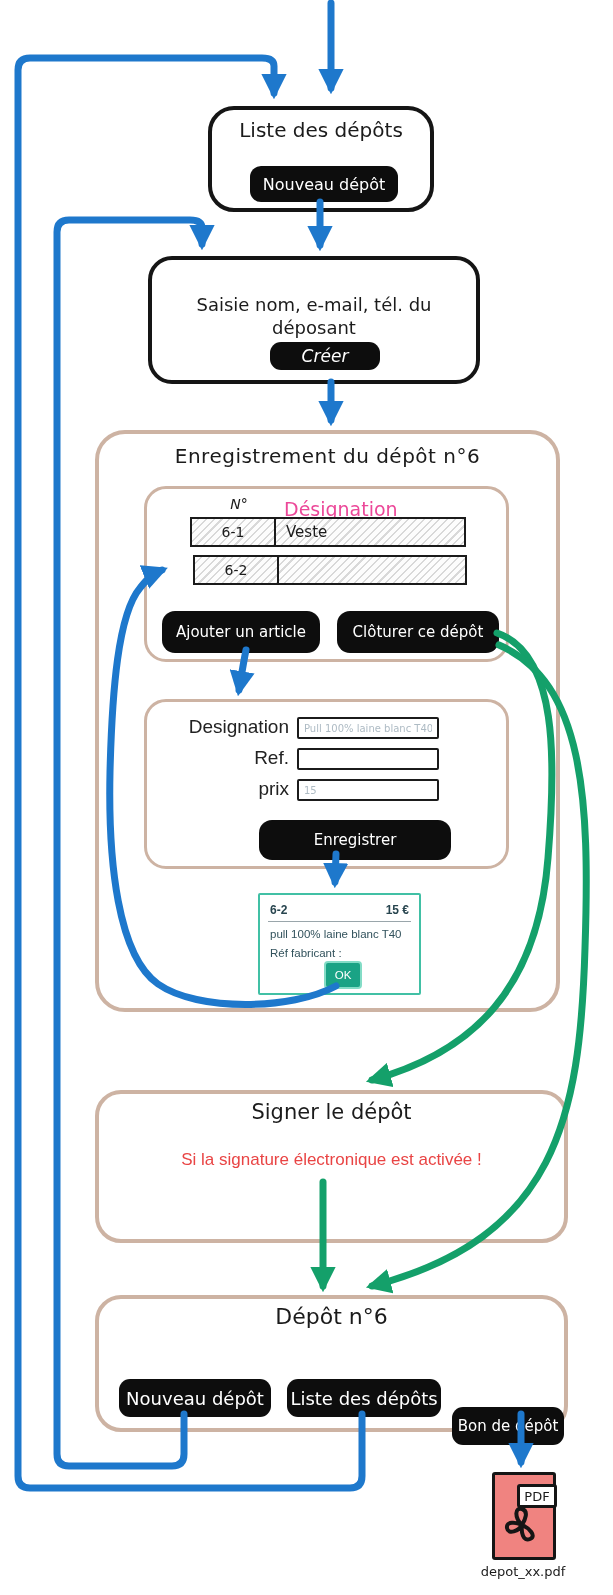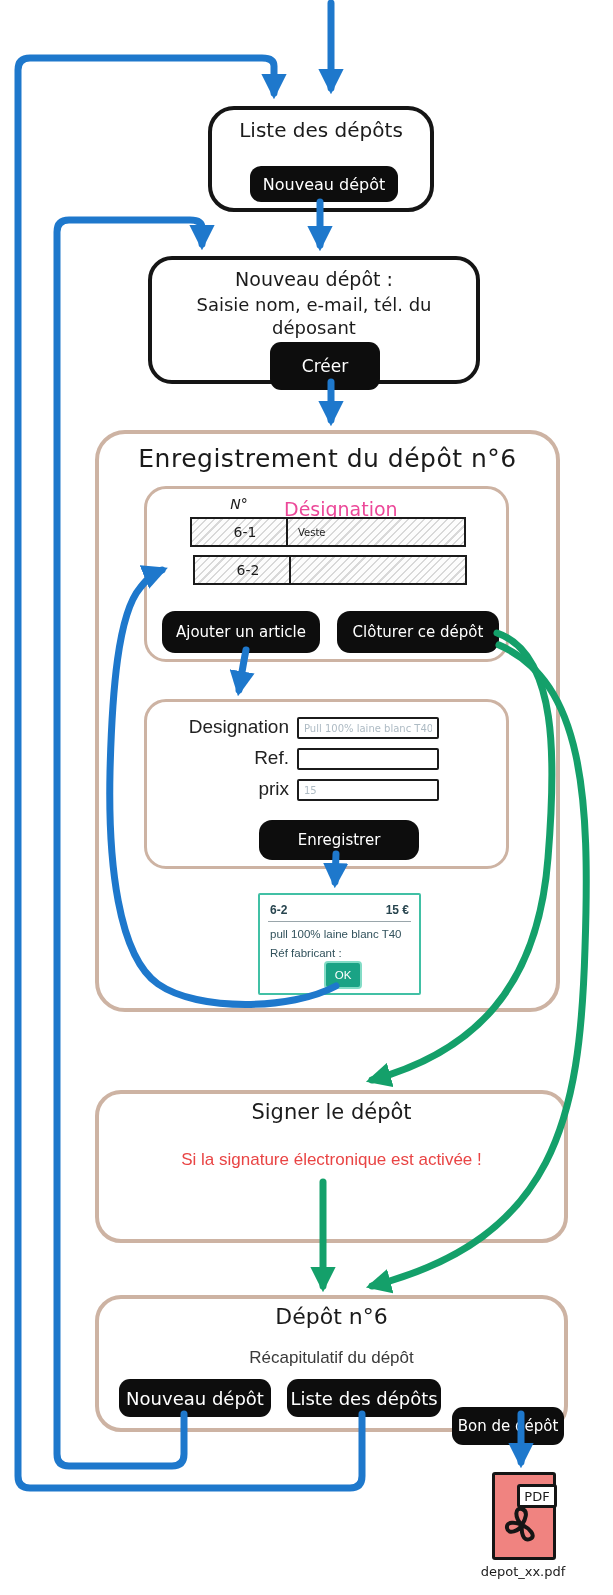--- a/index.html
+++ b/index.html
@@ -24,26 +24,26 @@
     display:flex; align-items:center; justify-content:center;
     font-family:"DejaVu Sans", sans-serif; cursor:pointer; white-space:nowrap;
   }
 
   
   .tan-box { position:absolute; border:4px solid #cdb3a3; border-radius:30px; background:transparent; }
   .tan-inner { position:absolute; border:3px solid #cdb3a3; border-radius:22px; }
 
   
   .t-row { position:absolute; display:flex; border:2px solid #1b1b1b; background:
-      repeating-linear-gradient(135deg, #fdfdfd 0px, #fdfdfd 4px, #d9d9d9 4px, #d9d9d9 5.5px); padding-left: 12px; }
+      repeating-linear-gradient(135deg, #fdfdfd 0px, #fdfdfd 4px, #d9d9d9 4px, #d9d9d9 5.5px); }
   .t-cell-no {
     width:84px; border-right:2px solid #1b1b1b; display:flex; align-items:center; justify-content:center;
     font-size:14px; color:#1b1b1b;
   }
-  .t-cell-des { flex:1; display:flex; align-items:center; padding-left:10px; font-size:10px; color:#1b1b1b; }
+  .t-cell-des { flex:1; display:flex; align-items:center; padding-left:10px; font-size:15px; color:#1b1b1b; }
 
   
   .f-label { position:absolute; width:142px; text-align:right; font-size:19px; color:#222; }
   .f-input {
     position:absolute; width:142px; height:22px; border:2px solid #1b1b1b; border-radius:2px;
     background:#fff; font-family:"DejaVu Sans", sans-serif; font-size:10px; padding:0 5px; color:#6c7a84;
   }
   .f-input::placeholder { color:#aebbc4; opacity:1; }
 
   
@@ -81,27 +81,26 @@
 <body>
 
 <div id="canvas">
 
   <div class="black-node" style="left:208px; top:106px; width:226px; height:106px;">
     <div class="node-title hand" style="top:8px; font-size:20px;">Liste des dépôts</div>
     <div class="btn-black" style="left:38px; top:56px; width:148px; height:36px; font-size:16px;">Nouveau dépôt</div>
   </div>
 
   <div class="black-node" style="left:148px; top:256px; width:332px; height:128px; border-radius:24px;">
-    <div class="node-title hand" style="top:8px; font-size:19px;">Nouveau dépôt :</div>
     <div class="node-title hand" style="top:33px; left:12px; right:12px; font-size:18px; line-height:1.3;">Saisie nom, e-mail, tél. du déposant</div>
-    <div class="btn-black" style="left:118px; top:82px; width:110px; height:48px; font-size:17px;">Créer</div>
+    <div class="btn-black" style="left:118px; top:82px; width:110px; height:28px; font-size:17px;font-style:italic;">Créer</div>
   </div>
 
   <div class="tan-box" style="left:95px; top:430px; width:465px; height:582px;">
-    <div class="node-title hand" style="top:10px; font-size:25px; letter-spacing:0.5px;">Enregistrement du dépôt n°6</div>
+    <div class="node-title hand" style="top:10px; font-size:20px; letter-spacing:0.5px;">Enregistrement du dépôt n°6</div>
 
     <div class="tan-inner" style="left:45px; top:52px; width:365px; height:176px;">
       <div class="abs hand" style="left:62px; top:7px; width:60px; text-align:center; font-size:14px; font-style:italic; color:#1b1b1b;">N°</div>
       <div class="abs hand" style="left:137px; top:9px; width:110px; text-align:center; font-size:19px; color:#ec4899;">Désignation</div>
 
       <div class="t-row" style="left:43px; top:28px; width:276px; height:30px;">
         <div class="t-cell-no hand">6-1</div>
         <div class="t-cell-des hand">Veste</div>
       </div>
 
@@ -113,21 +112,21 @@
       <div class="btn-black" style="left:190px; top:122px; width:162px; height:42px; font-size:15px; border-radius:13px;">Clôturer ce dépôt</div>
     </div>
 
     <div class="tan-inner" style="left:45px; top:265px; width:365px; height:170px;">
       <div class="f-label" style="left:0px; top:14px;">Designation</div>
       <input class="f-input" style="left: 150px; top: 15px;" type="text" placeholder="Pull 100% laine blanc T40">
       <div class="f-label" style="left:0px; top:45px;">Ref.</div>
       <input class="f-input" style="left: 150px; top: 46px;" type="text">
       <div class="f-label" style="left:0px; top:76px;">prix</div>
       <input class="f-input" style="left: 150px; top: 77px;" type="text" placeholder="15">
-      <div class="btn-black" style="left:112px; top:118px; width:160px; height:40px; font-size:15px; border-radius:13px;">Enregistrer</div>
+      <div class="btn-black" style="left:112px; top:118px; width:192px; height:40px; font-size:15px; border-radius:13px;">Enregistrer</div>
     </div>
   </div>
 
   <div class="dialog">
     <div class="dlg-head">
       <span>6-2</span>
       <span>15 €</span>
     </div>
     <div class="dlg-div"></div>
     <div class="dlg-text" style="top:33px;">pull 100% laine blanc T40</div>
@@ -135,21 +134,20 @@
     <div class="btn-ok">OK</div>
   </div>
 
   <div class="tan-box" style="left:95px; top:1090px; width:473px; height:153px; border-radius:26px;">
     <div class="node-title hand" style="top:6px; font-size:21px;">Signer le dépôt</div>
     <div class="note-red" style="top:56px;">Si la signature électronique est activée !</div>
   </div>
 
   <div class="tan-box" style="left:95px; top:1295px; width:473px; height:137px; border-radius:26px;">
     <div class="node-title hand" style="top:5px; font-size:22px;">Dépôt n°6</div>
-    <div class="node-title" style="top:49px; font-size:17px; color:#3a3a3a;">Récapitulatif du dépôt</div>
     <div class="btn-black" style="left:20px; top:80px; width:152px; height:38px; font-size:18px;">Nouveau dépôt</div>
     <div class="btn-black" style="left:188px; top:80px; width:154px; height:38px; font-size:18px;">Liste des dépôts</div>
     <div class="btn-black" style="left:353px; top:80px; width:112px; height:38px; font-size:15px;margin-top:28px;">Bon de dépôt</div>
   </div>
 
   <div class="pdf-body">
     <svg width="40" height="44" style="position:absolute; left:7px; top:28px;" viewBox="0 0 40 44">
       <path d="M20,22 C12,14 13,4 20,6 C27,8 23,17 20,22 C17,28 6,32 5,25 C4,18 14,19 20,22 C27,25 35,33 28,36 C21,39 19,29 20,22 Z" fill="none" stroke="#151515" stroke-width="4" stroke-linejoin="round"></path>
     </svg>
   </div>

